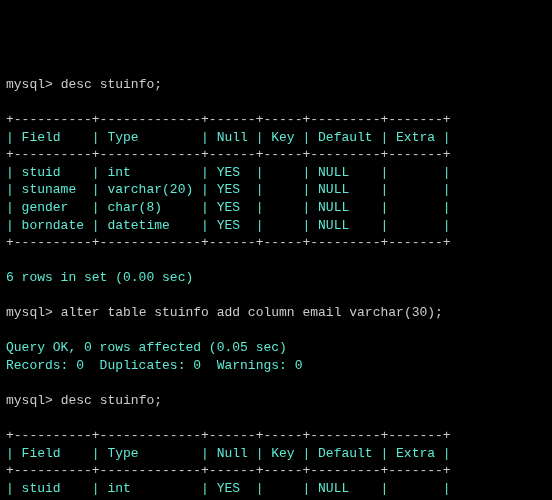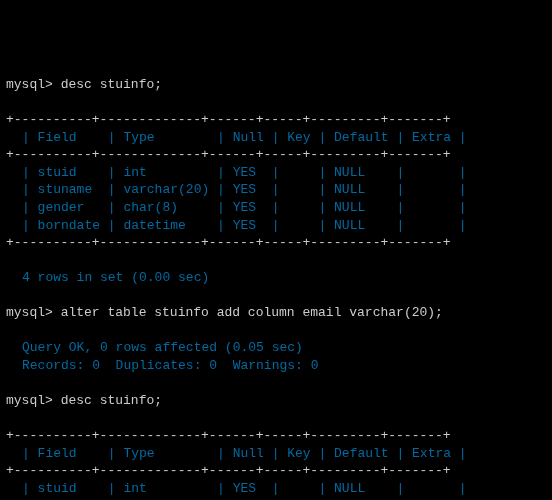--- a/index.html
+++ b/index.html
@@ -19,45 +19,44 @@
       overflow: hidden;
       white-space: pre;
     }
     .prompt-line {
       display: block;
     }
     .border-line {
       color: #cccccc;
     }
     .row-line {
-      color: #0369a1;
-      margin-left: 16px;
+      color: #5eead4;
     }
     .blank-line {
       height: 1.35em;
     }
   </style>
 </head>
 <body>
 
 
 
 <span class="prompt-line"><span>mysql&gt;</span> <span>desc stuinfo;</span></span>
 <span class="border-line">+----------+-------------+------+-----+---------+-------+</span>
 <span class="row-line">| Field    | Type        | Null | Key | Default | Extra |</span>
 <span class="border-line">+----------+-------------+------+-----+---------+-------+</span>
 <span class="row-line">| stuid    | int         | YES  |     | NULL    |       |</span>
 <span class="row-line">| stuname  | varchar(20) | YES  |     | NULL    |       |</span>
 <span class="row-line">| gender   | char(8)     | YES  |     | NULL    |       |</span>
 <span class="row-line">| borndate | datetime    | YES  |     | NULL    |       |</span>
 <span class="border-line">+----------+-------------+------+-----+---------+-------+</span>
 <span class="blank-line"> </span>
-<span class="row-line">4 rows in set (0.00 sec)</span>
+<span class="row-line">6 rows in set (0.00 sec)</span>
 <span class="blank-line"> </span>
-<span class="prompt-line"><span>mysql&gt;</span> <span>alter table stuinfo add column email varchar(20);</span></span>
+<span class="prompt-line"><span>mysql&gt;</span> <span>alter table stuinfo add column email varchar(30);</span></span>
 <span class="row-line">Query OK, 0 rows affected (0.05 sec)</span>
 <span class="row-line">Records: 0  Duplicates: 0  Warnings: 0</span>
 <span class="blank-line"> </span>
 <span class="prompt-line"><span>mysql&gt;</span> <span>desc stuinfo;</span></span>
 <span class="border-line">+----------+-------------+------+-----+---------+-------+</span>
 <span class="row-line">| Field    | Type        | Null | Key | Default | Extra |</span>
 <span class="border-line">+----------+-------------+------+-----+---------+-------+</span>
 <span class="row-line">| stuid    | int         | YES  |     | NULL    |       |</span>
 <span class="row-line">| stuname  | varchar(20) | YES  |     | NULL    |       |</span>
 

